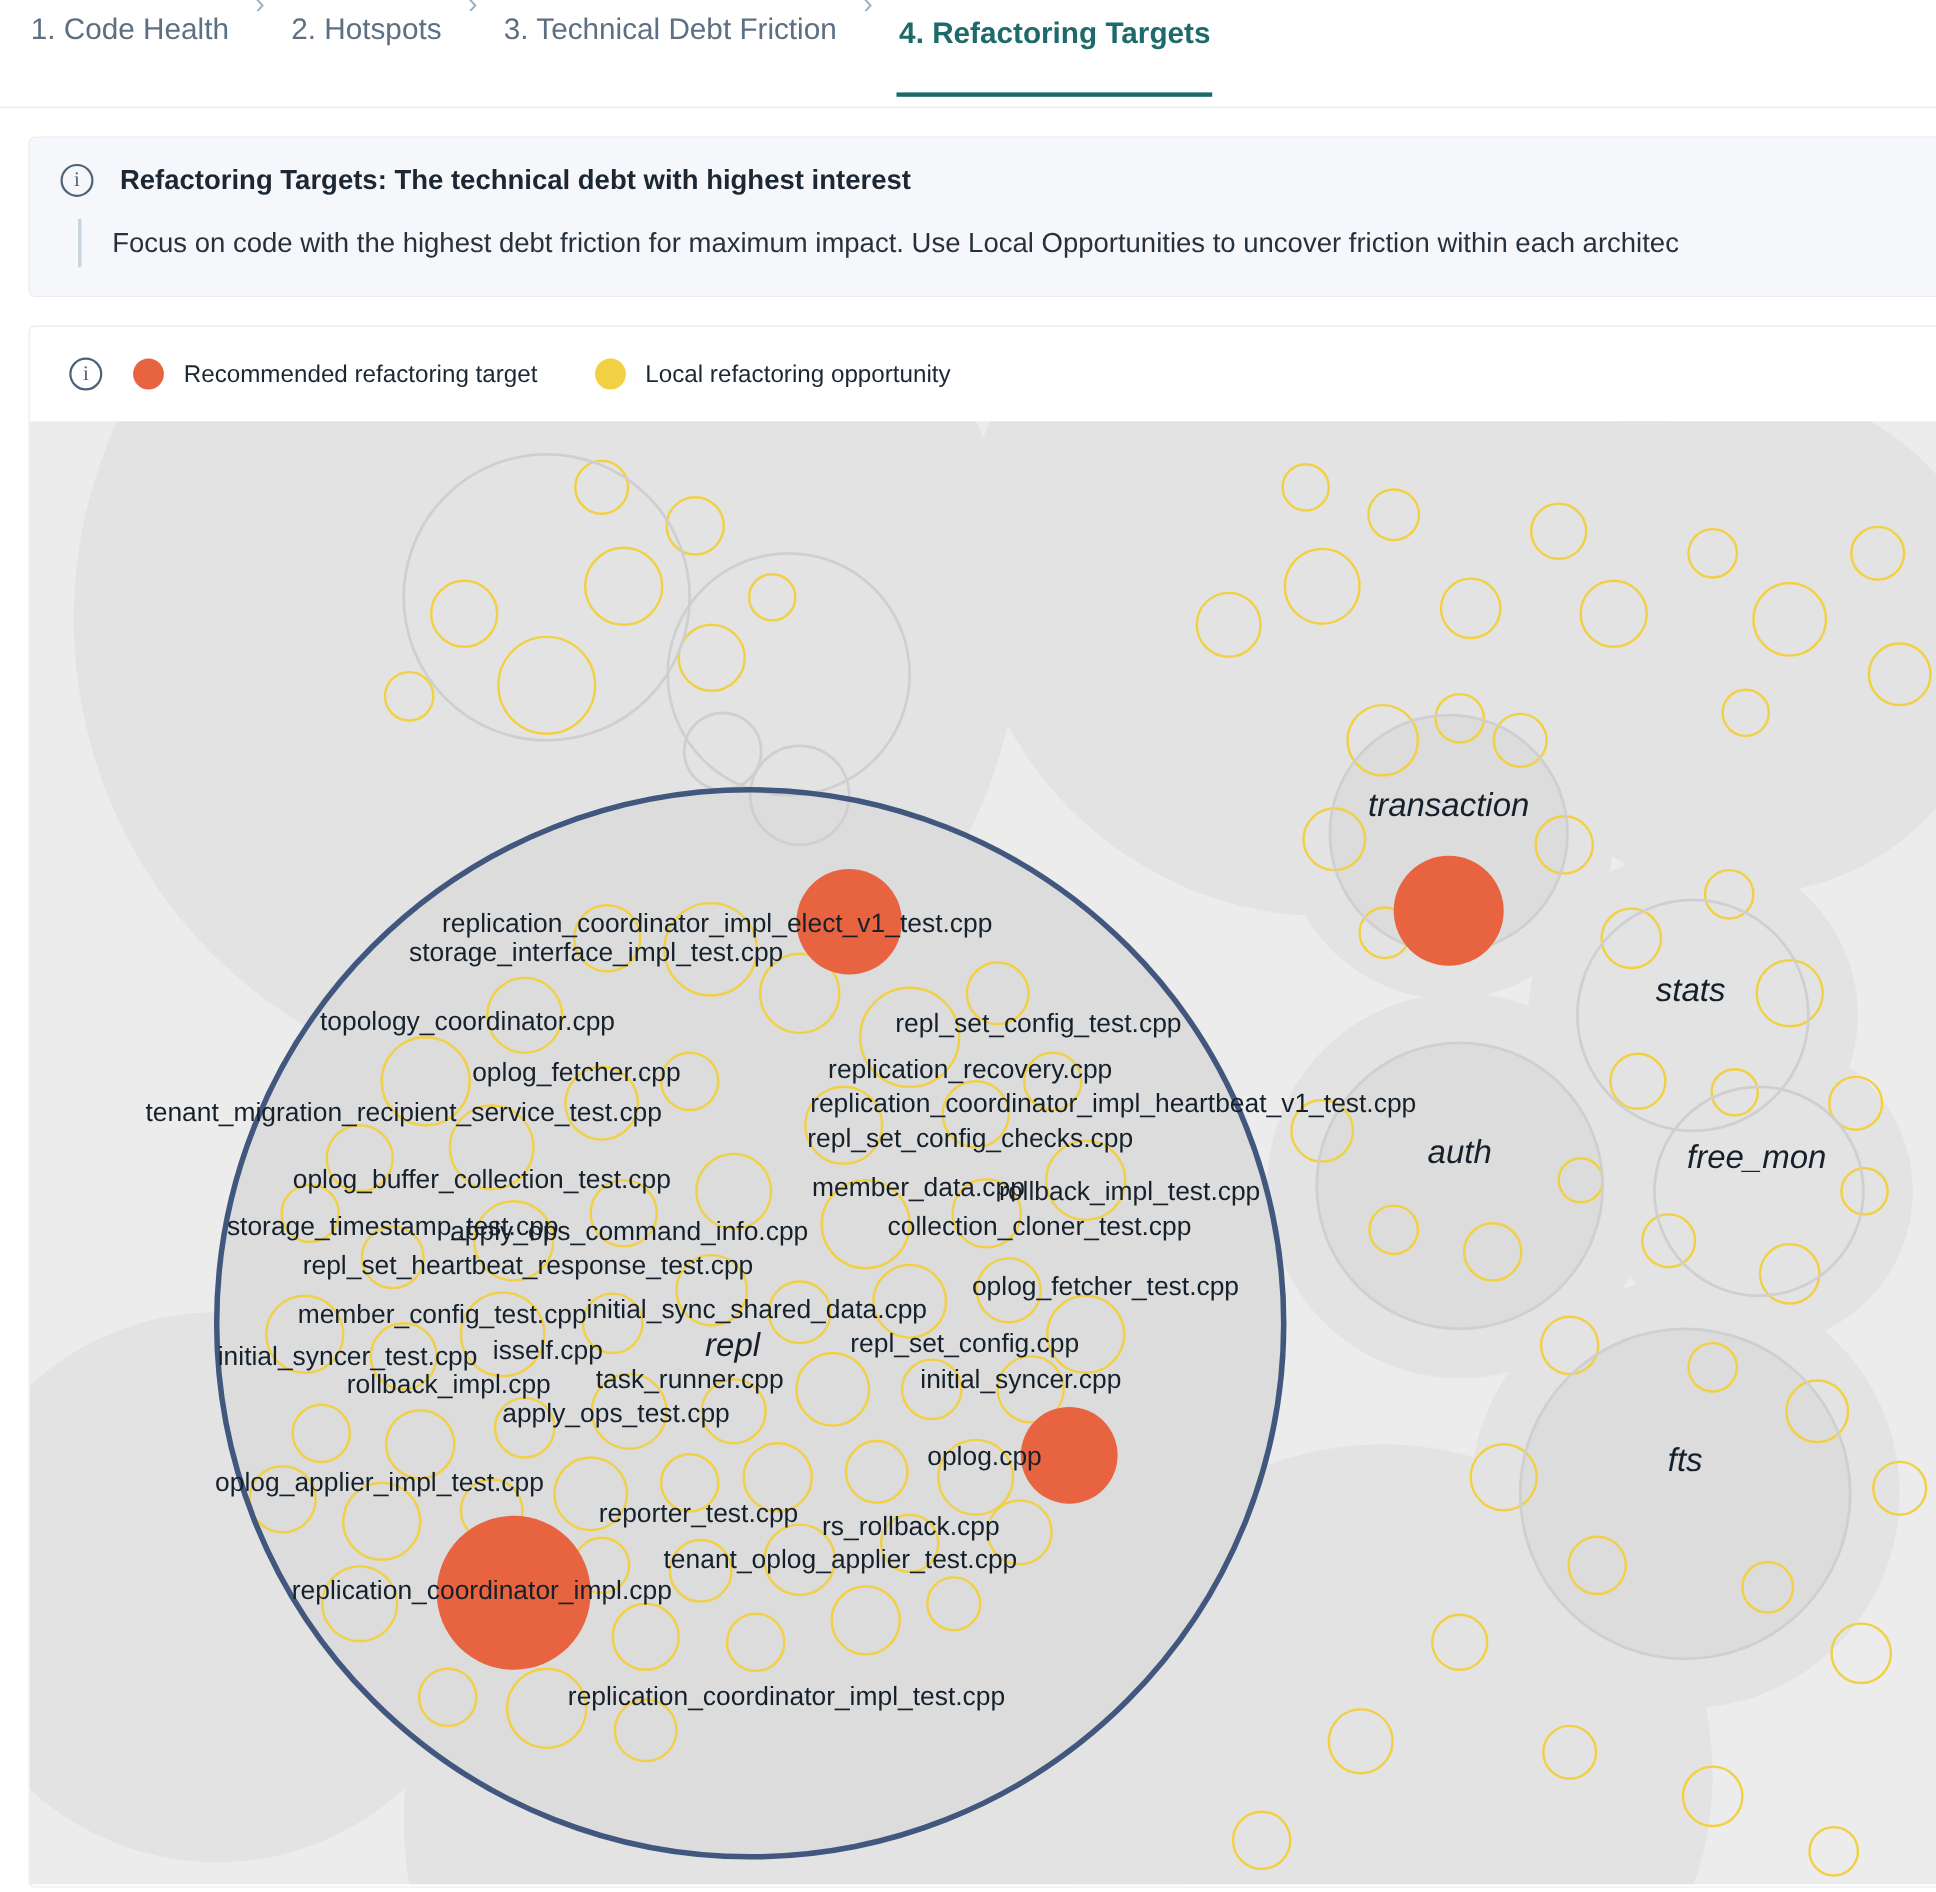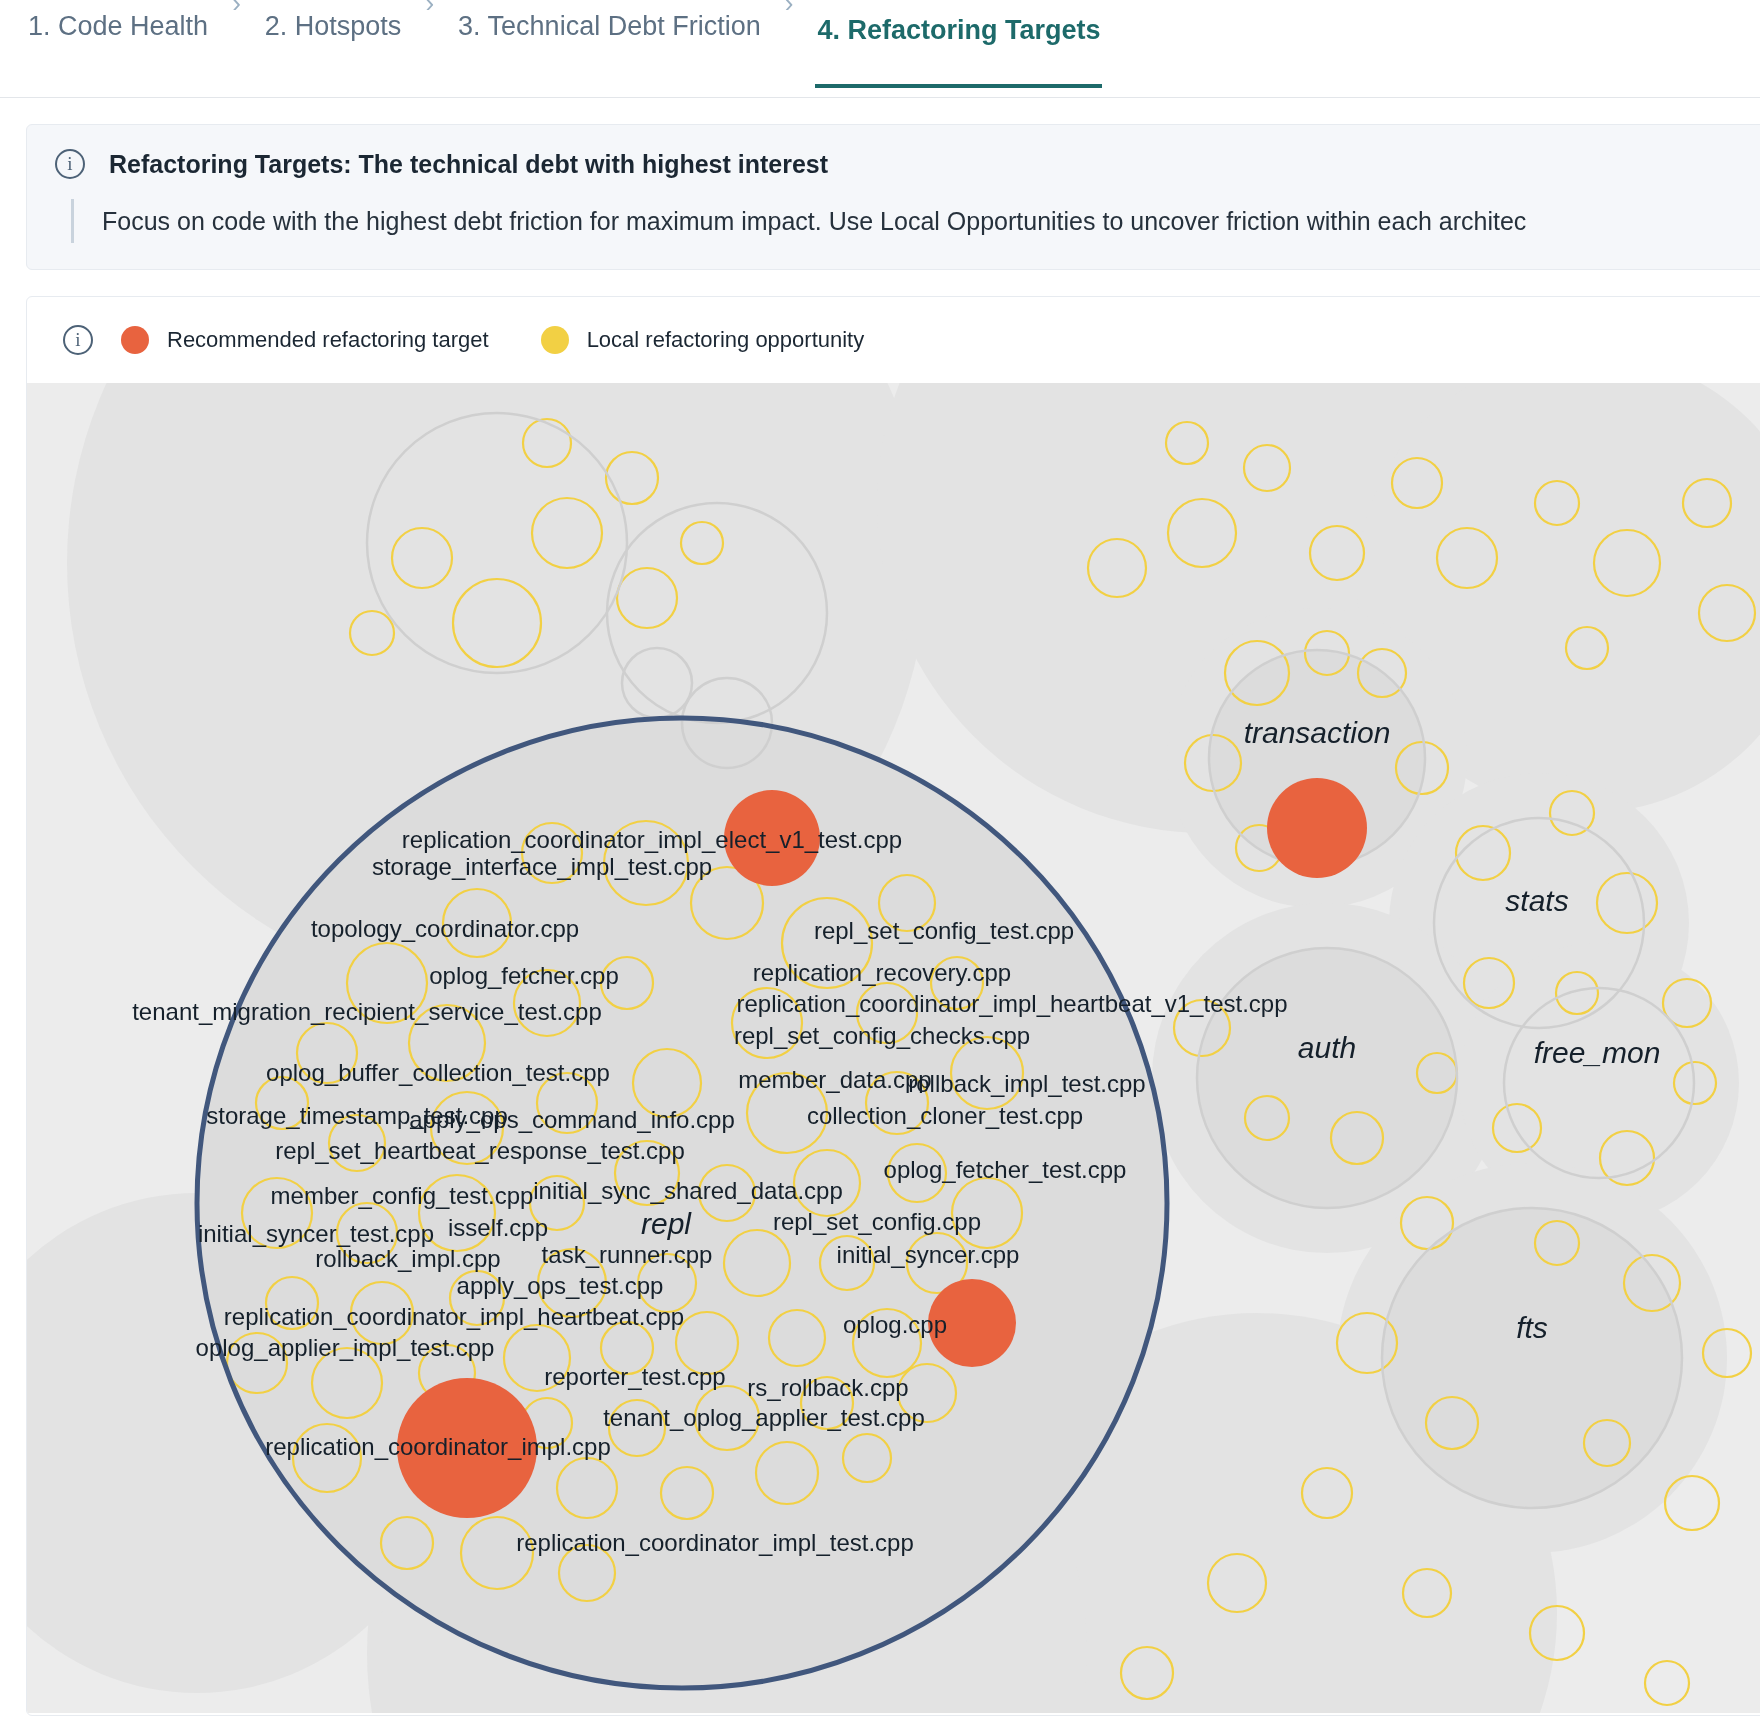--- a/index.html
+++ b/index.html
@@ -381,21 +381,21 @@
             <circle cx="745" cy="455" r="48" fill="#e8633f"></circle>
             <circle cx="1290" cy="445" r="50" fill="#e8633f"></circle>
             <circle cx="945" cy="940" r="44" fill="#e8633f"></circle>
             <circle cx="440" cy="1065" r="70" fill="#e8633f"></circle>
           </g>
         </g>
       </svg>
 
       <div class="lbl" style="left:625px;  top:457px;">replication_coordinator_impl_elect_v1_test.cpp</div>
       <div class="lbl" style="left:515px;  top:484px;">storage_interface_impl_test.cpp</div>
-      <div class="lbl" style="left:418px;  top:546px;">topology_coordinator.cpp</div>
+      <div class="lbl" style="left:398px;  top:546px;">topology_coordinator.cpp</div>
       <div class="lbl" style="left:917px;  top:548px;">repl_set_config_test.cpp</div>
       <div class="lbl" style="left:497px;  top:593px;">oplog_fetcher.cpp</div>
       <div class="lbl" style="left:855px;  top:590px;">replication_recovery.cpp</div>
       <div class="lbl" style="left:340px;  top:629px;">tenant_migration_recipient_service_test.cpp</div>
       <div class="lbl" style="left:985px;  top:621px;">replication_coordinator_impl_heartbeat_v1_test.cpp</div>
       <div class="lbl" style="left:855px;  top:653px;">repl_set_config_checks.cpp</div>
       <div class="lbl" style="left:411px;  top:690px;">oplog_buffer_collection_test.cpp</div>
       <div class="lbl" style="left:767px;  top:697px;margin-left:41px;">member_data.cpp</div>
       <div class="lbl" style="left:1000px; top:701px;">rollback_impl_test.cpp</div>
       <div class="lbl" style="left:330px;  top:733px;">storage_timestamp_test.cpp</div>
@@ -405,21 +405,20 @@
       <div class="lbl" style="left:978px;  top:787px;">oplog_fetcher_test.cpp</div>
       <div class="lbl" style="left:375px;  top:813px;">member_config_test.cpp</div>
       <div class="lbl" style="left:661px;  top:808px;">initial_sync_shared_data.cpp</div>
       <div class="lbl" style="left:289px;  top:851px;">initial_syncer_test.cpp</div>
       <div class="lbl" style="left:471px;  top:845px;">isself.cpp</div>
       <div class="lbl" style="left:850px;  top:839px;">repl_set_config.cpp</div>
       <div class="lbl" style="left:381px;  top:876px;">rollback_impl.cpp</div>
       <div class="lbl" style="left:600px;  top:872px;">task_runner.cpp</div>
       <div class="lbl" style="left:901px;  top:872px;">initial_syncer.cpp</div>
       <div class="lbl" style="left:533px;  top:903px;">apply_ops_test.cpp</div>
-      <div class="lbl" style="left:427px;  top:934px;">replication_coordinator_impl_heartbeat.cpp</div>
       <div class="lbl" style="left:868px;  top:942px;">oplog.cpp</div>
       <div class="lbl" style="left:318px;  top:965px;">oplog_applier_impl_test.cpp</div>
       <div class="lbl" style="left:608px;  top:994px;">reporter_test.cpp</div>
       <div class="lbl" style="left:801px;  top:1005px;">rs_rollback.cpp</div>
       <div class="lbl" style="left:737px;  top:1035px;">tenant_oplog_applier_test.cpp</div>
       <div class="lbl" style="left:411px;  top:1064px;">replication_coordinator_impl.cpp</div>
       <div class="lbl" style="left:688px;  top:1160px;">replication_coordinator_impl_test.cpp</div>
 
       <div class="lbl module" style="left:1290px; top:350px;">transaction</div>
       <div class="lbl module" style="left:1510px; top:518px;">stats</div>

